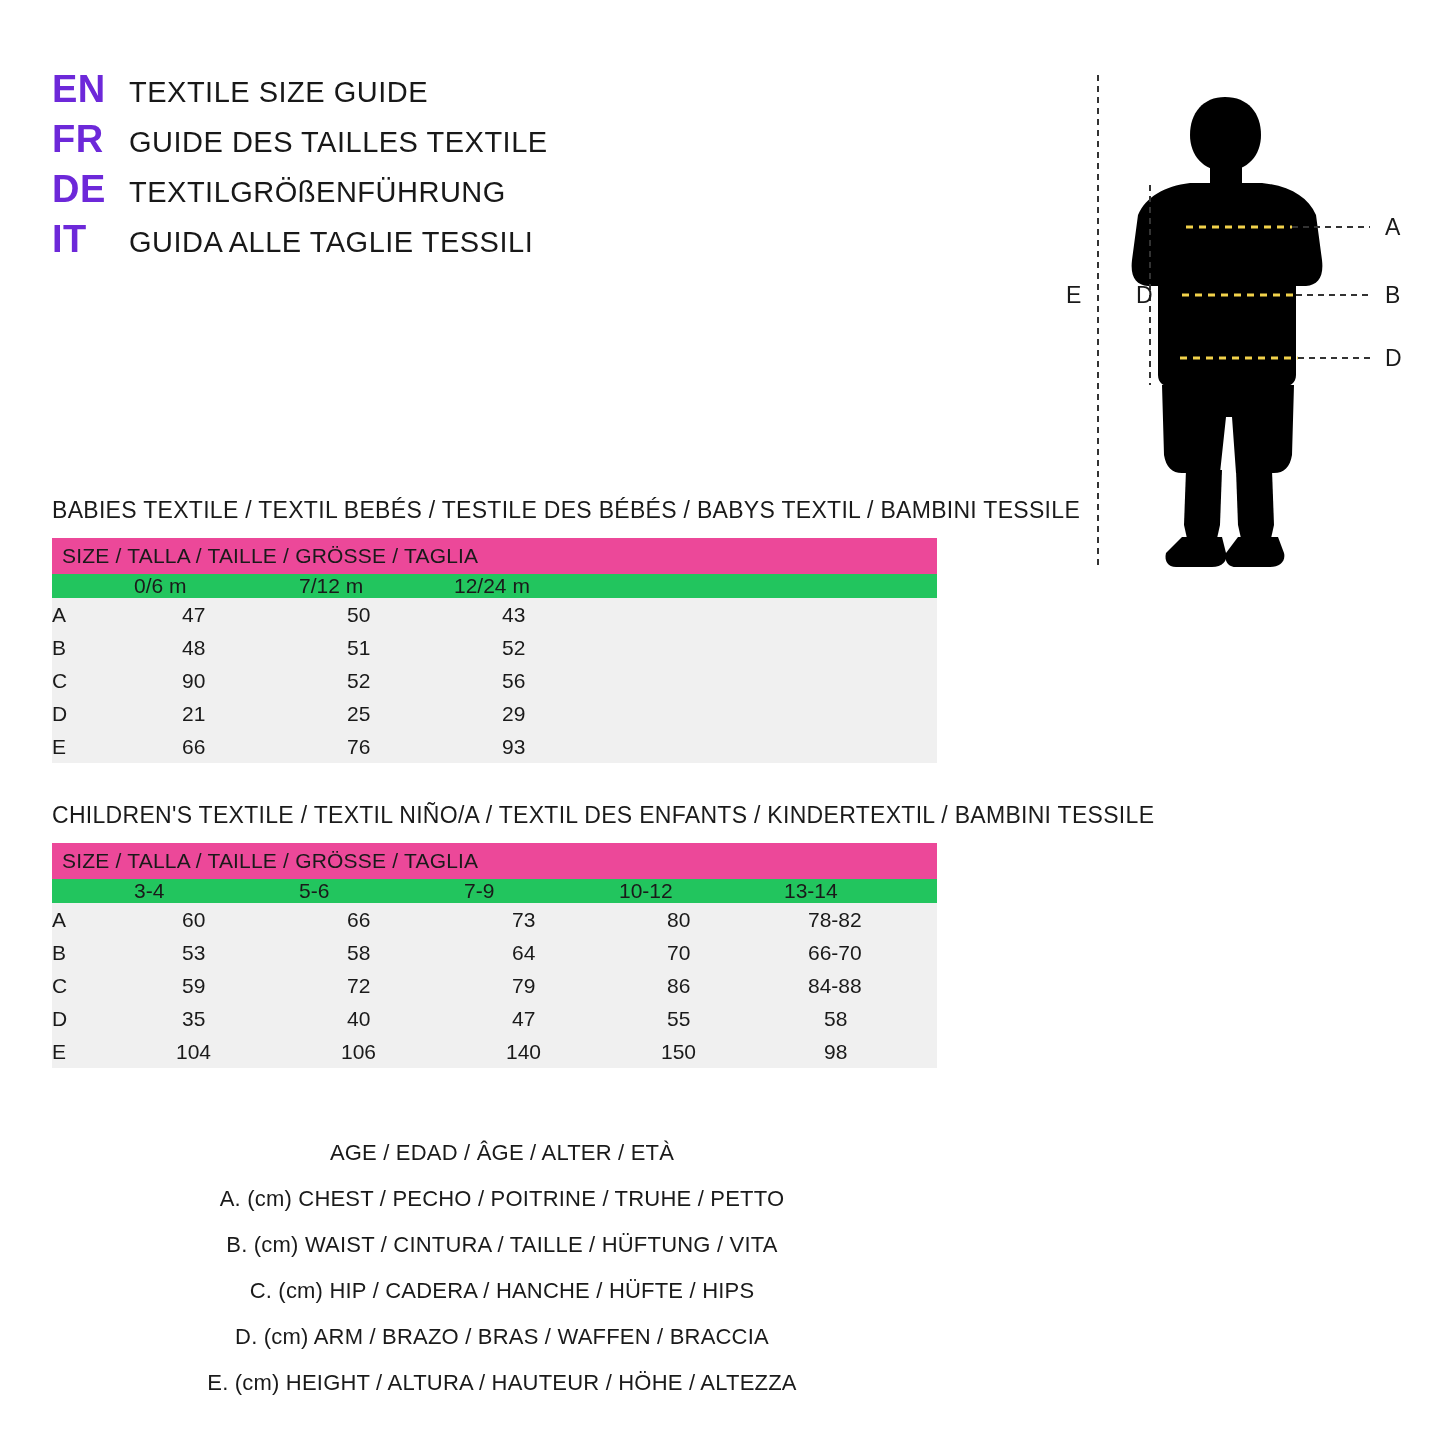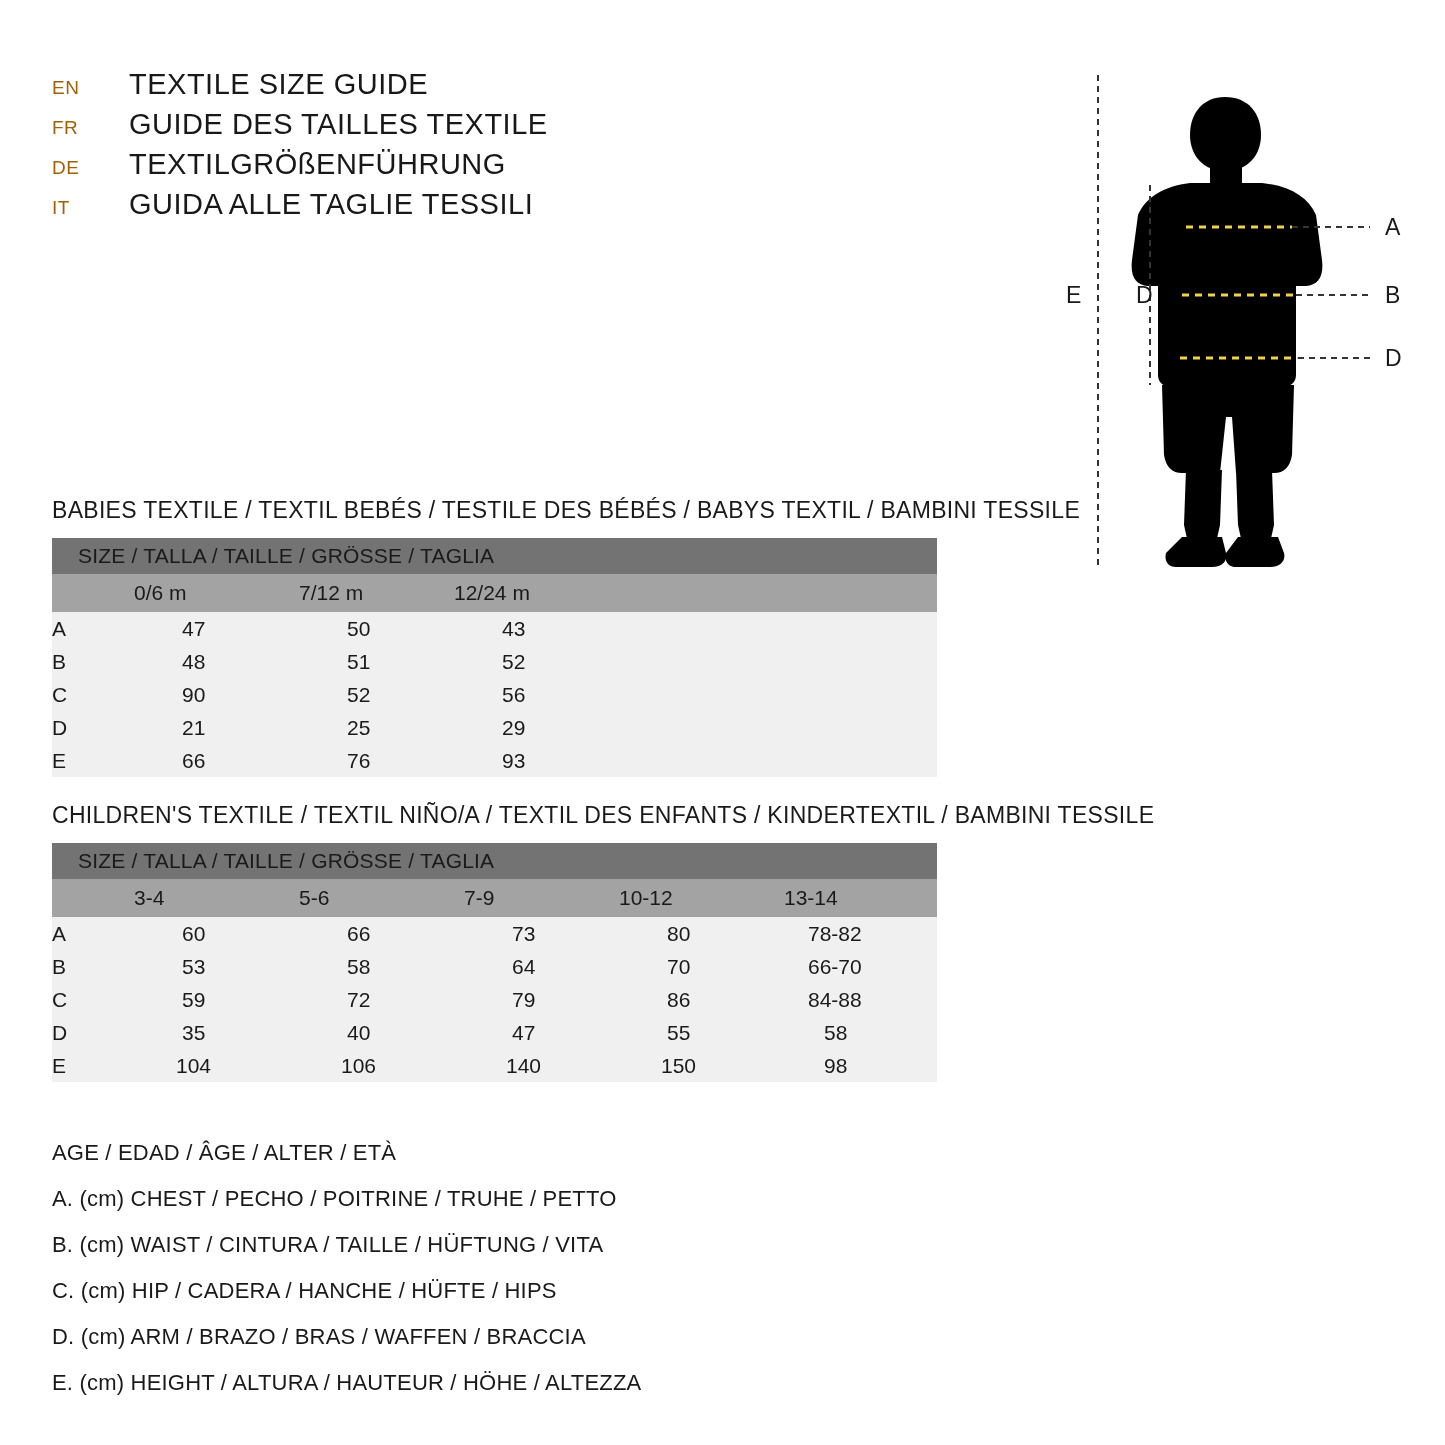--- a/index.html
+++ b/index.html
@@ -28,23 +28,24 @@
     top: 68px;
     width: 700px;
   }
   .title-row {
     display: flex;
     align-items: baseline;
     margin-bottom: 7px;
   }
   .title-lang {
     width: 77px;
-    font-size: 19px;
+    font-size: 38px;
     letter-spacing: 0.5px;
-    color: #a16207;
+    color: #6d28d9;
+    font-weight: bold;
   }
   .title-text {
     font-size: 29px;
     letter-spacing: 0.5px;
     color: #181818;
   }
 
   
   .figure {
     position: absolute;
@@ -75,29 +76,29 @@
   }
   table.size-table td, table.size-table th {
     font-size: 21px;
     font-weight: normal;
     text-align: left;
     padding: 0;
     height: 33px;
     color: #1a1a1a;
   }
   tr.head-row td {
-    background: #737373;
+    background: #ec4899;
     font-size: 21px;
-    padding-left: 26px;
+    padding-left: 10px;
     height: 36px;
     letter-spacing: 0.2px;
   }
   tr.sizes-row td {
-    background: #a3a3a3;
-    height: 38px;
+    background: #22c55e;
+    height: 24px;
   }
   tr.data-row td {
     background: #f0f0f0;
   }
   tr.data-row.alt td {
     background: #f0f0f0;
   }
   td.label-cell {
     padding-left: 10px;
     width: 82px;
@@ -298,21 +299,21 @@
           <td style="padding-left:42px">104</td>
           <td style="padding-left:42px">106</td>
           <td style="padding-left:42px">140</td>
           <td style="padding-left:42px">150</td>
           <td style="padding-left:40px">98</td>
         </tr>
       </tbody>
     </table>
   </div>
 
-  <div class="legend" style="top:1140px;">
+  <div class="legend" style="top:1140px;text-align:center;">
     <div class="legend-line">AGE / EDAD / ÂGE / ALTER / ETÀ</div>
     <div class="legend-line">A. (cm) CHEST / PECHO / POITRINE / TRUHE / PETTO</div>
     <div class="legend-line">B. (cm) WAIST / CINTURA / TAILLE / HÜFTUNG / VITA</div>
     <div class="legend-line">C. (cm) HIP / CADERA / HANCHE / HÜFTE / HIPS</div>
     <div class="legend-line">D. (cm) ARM / BRAZO / BRAS / WAFFEN / BRACCIA</div>
     <div class="legend-line">E. (cm) HEIGHT / ALTURA / HAUTEUR / HÖHE / ALTEZZA</div>
   </div>
 
 </div>
 

